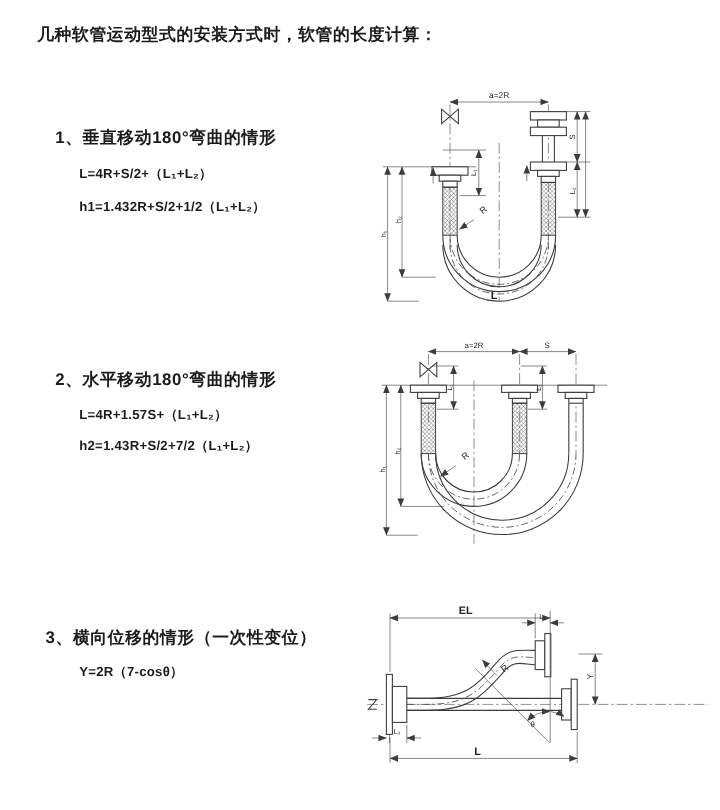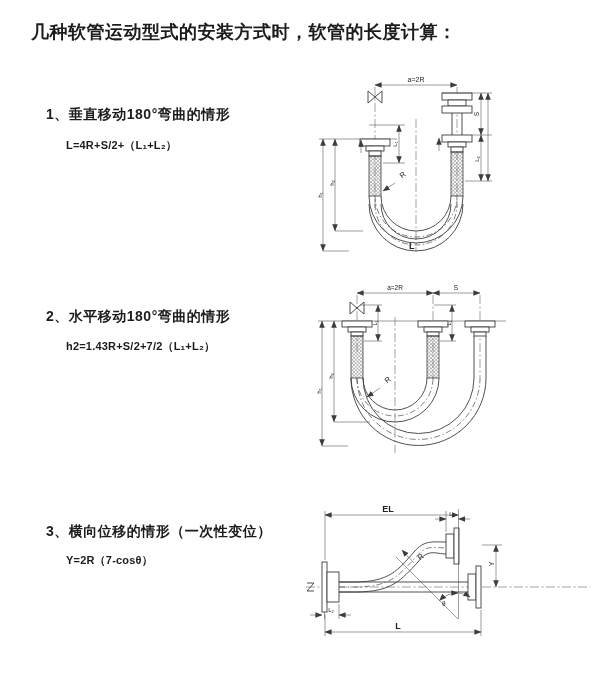--- a/index.html
+++ b/index.html
@@ -1,50 +1,51 @@
 <!DOCTYPE html>
 <html><head>
 <meta charset="utf-8">
 <style>
   html,body{margin:0;padding:0;}
   body{
     width:600px;height:675px;position:relative;background:#ffffff;
     font-family:"Liberation Sans","DejaVu Sans",sans-serif;color:#1c1c1c;overflow:hidden;
   }
   .doc-title{
-    position:absolute;left:31px;top:20px;font-size:18px;font-weight:bold;letter-spacing:0.5px;
+    position:absolute;left:31px;top:20px;font-size:14px;font-weight:bold;letter-spacing:0.5px;
   }
   .sec-heading{position:absolute;font-size:14px;font-weight:bold;letter-spacing:0.5px;}
   .formulas{position:absolute;font-size:11px;font-weight:bold;letter-spacing:0.2px;}
   .formulas .f-line{display:block;}
   #f1{left:66px;top:131px;line-height:28px;}
   #h1h{left:46px;top:106px;}
   #f2{left:66px;top:333px;line-height:26px;}
   #h2h{left:46px;top:308px;}
   #f3{left:66px;top:548px;line-height:25.5px;}
-  #h3h{left:46px;top:523px;}
+  #h3h{left:38px;top:523px;}
   svg{position:absolute;overflow:visible;}
   #dia1{left:315px;top:63px;}
   #dia2{left:312px;top:281px;}
   #dia3{left:298px;top:502px;}
   .ln{stroke:#3c3c3c;stroke-width:0.9;fill:none;}
   .fl{stroke:#3c3c3c;stroke-width:0.9;fill:#ffffff;}
   .dim{stroke:#4a4a4a;stroke-width:0.55;fill:none;}
   .cl{stroke:#555;stroke-width:0.55;fill:none;stroke-dasharray:9 2.5 2 2.5;}
   .hc{stroke:#4a4a4a;stroke-width:0.7;fill:none;stroke-dasharray:6 2.5 1.5 2.5;}
   .dtxt{font-family:"Liberation Sans","DejaVu Sans",sans-serif;fill:#222;}
 </style>
 </head>
 <body>
 
 <div class="doc-title">几种软管运动型式的安装方式时，软管的长度计算：</div>
 
 <div class="sec-heading" id="h1h">1、垂直移动180°弯曲的情形</div>
 <div class="formulas" id="f1">
   <span class="f-line">L=4R+S/2+（L₁+L₂）</span>
+  <span class="f-line">h1=1.432R+S/2+1/2（L₁+L₂）</span>
 </div>
 
 <svg id="dia1" width="275" height="192" viewBox="0 0 275 192">
   <defs>
     <marker id="ar1" markerUnits="userSpaceOnUse" markerWidth="7" markerHeight="7" viewBox="0 0 10 10" refX="9.5" refY="5" orient="auto-start-reverse">
       <path d="M0,1 L10,5 L0,9 z" fill="#3c3c3c"></path>
     </marker>
     <pattern id="br1" width="3.5" height="3.5" patternUnits="userSpaceOnUse">
       <path d="M0,0 L3.5,3.5 M3.5,0 L0,3.5" stroke="#6a6a6a" stroke-width="0.45"></path>
     </pattern>
@@ -111,20 +112,21 @@
   </g>
   <g>
     <text class="dtxt" x="86" y="116" font-size="7.5" transform="rotate(-40 86 114)">R</text>
     <path class="dim" d="M80,120 L68,128" marker-end="url(#ar1)"></path>
   </g>
   <text class="dtxt" x="94" y="186" font-size="9" font-weight="bold">L</text>
 </svg>
 
 <div class="sec-heading" id="h2h">2、水平移动180°弯曲的情形</div>
 <div class="formulas" id="f2">
+  <span class="f-line">L=4R+1.57S+（L₁+L₂）</span>
   <span class="f-line">h2=1.43R+S/2+7/2（L₁+L₂）</span>
 </div>
 
 <svg id="dia2" width="280" height="178" viewBox="0 0 280 178">
   <defs>
     <marker id="ar2" markerUnits="userSpaceOnUse" markerWidth="7" markerHeight="7" viewBox="0 0 10 10" refX="9.5" refY="5" orient="auto-start-reverse">
       <path d="M0,1 L10,5 L0,9 z" fill="#3c3c3c"></path>
     </marker>
     <pattern id="br2" width="3.5" height="3.5" patternUnits="userSpaceOnUse">
       <path d="M0,0 L3.5,3.5 M3.5,0 L0,3.5" stroke="#6a6a6a" stroke-width="0.45"></path>

